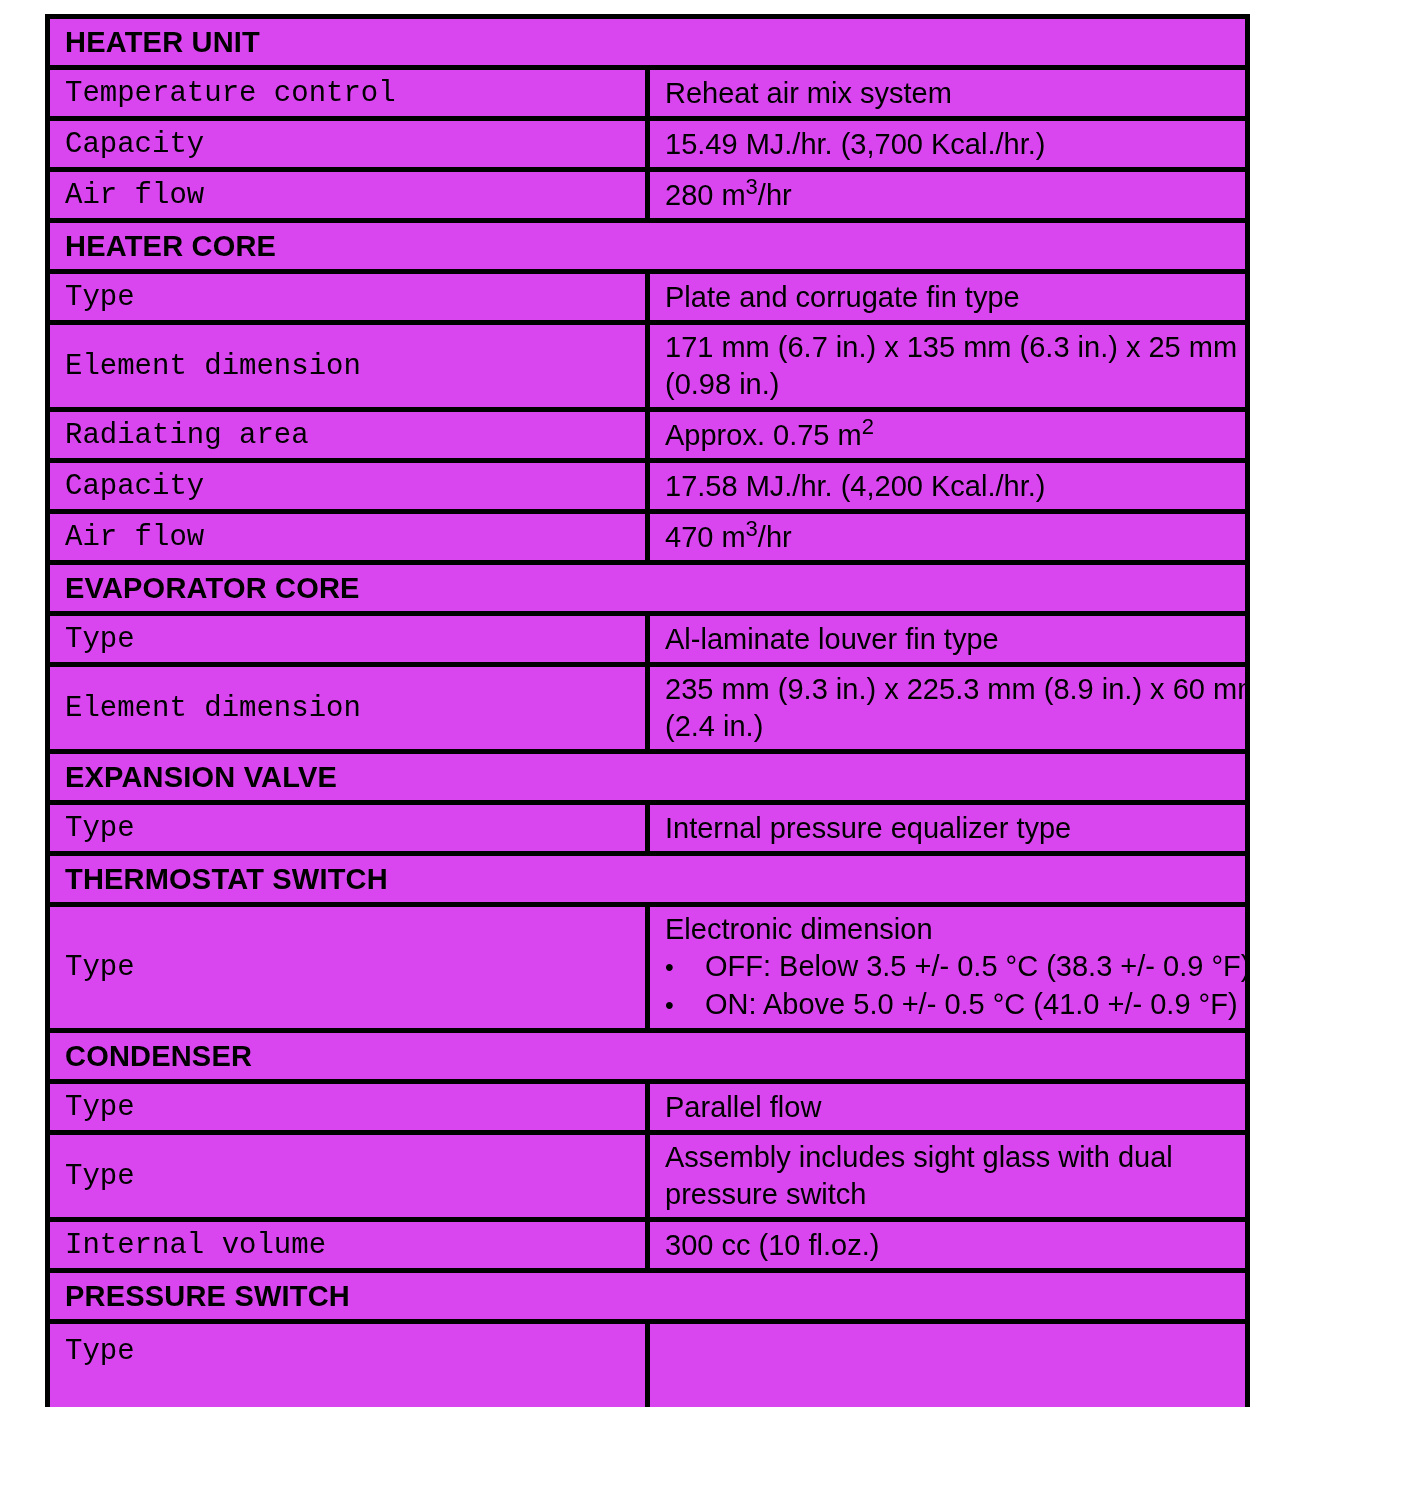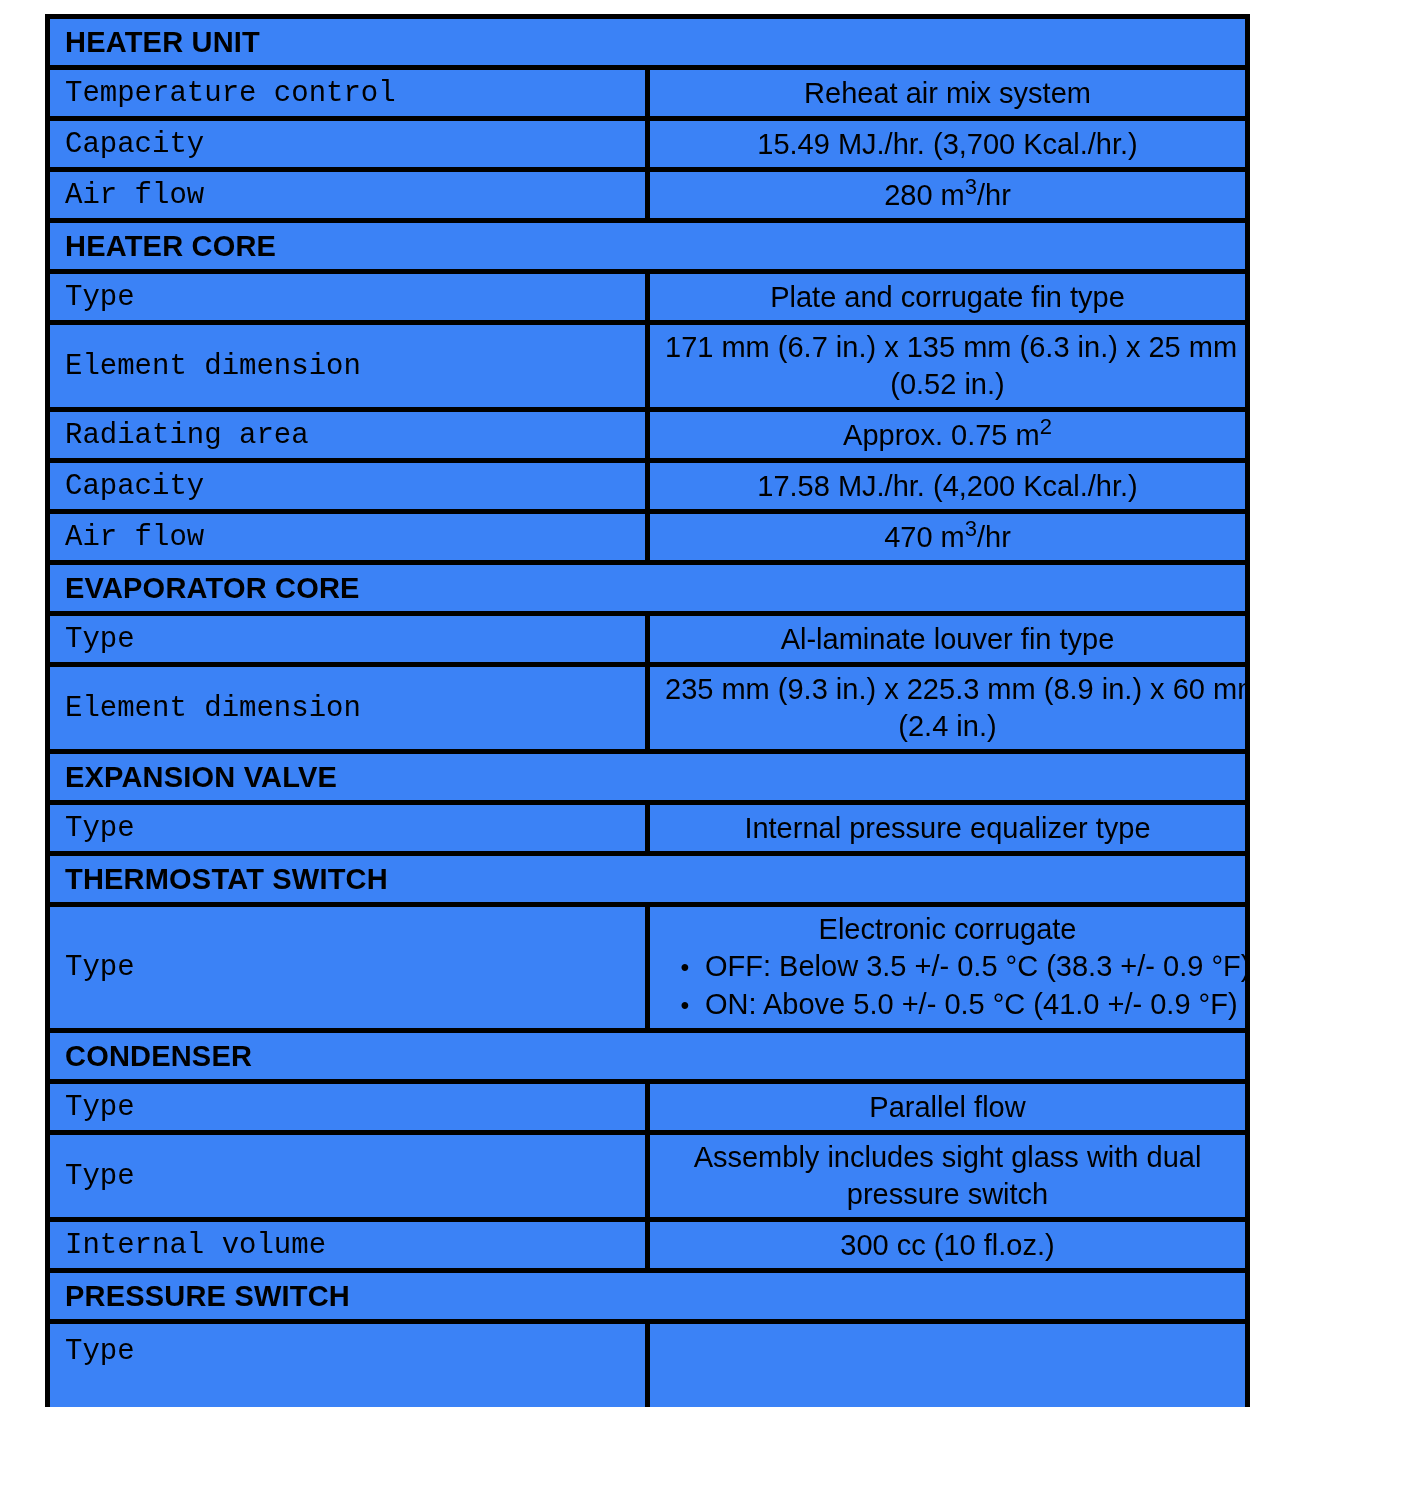--- a/index.html
+++ b/index.html
@@ -25,36 +25,35 @@
     width: 1205px;
     table-layout: fixed;
   }
   table.spec-table td {
     border: 5px solid #000000;
     font-size: 29px;
     line-height: 37px;
     padding: 4px 15px;
     vertical-align: middle;
     color: #000000;
-    background: #3b82f6;
+    background: #d946ef;
     overflow: hidden;
   }
   td.section-cell {
     font-weight: bold;
     letter-spacing: 0.2px;
     height: 38px;
   }
   td.label-cell {
     width: 588px; 
     height: 38px;
     font-family: Liberation Mono, monospace;
   }
   td.value-cell {
     height: 38px;
-    text-align: center;
   }
   .value-line {
     white-space: nowrap;
   }
   sup.superscript {
     font-size: 22px;
     line-height: 0;
     vertical-align: super;
   }
   span.bullet {
@@ -103,21 +102,21 @@
         <tr>
           <td class="label-cell">Type</td>
           <td class="value-cell">
             <div class="value-line"><span class="value-text">Plate and corrugate fin type</span></div>
           </td>
         </tr>
         <tr>
           <td class="label-cell">Element dimension</td>
           <td class="value-cell">
             <div class="value-line"><span class="value-text">171 mm (6.7 in.) x 135 mm (6.3 in.) x 25 mm</span></div>
-            <div class="value-line"><span class="value-text">(0.52 in.)</span></div>
+            <div class="value-line"><span class="value-text">(0.98 in.)</span></div>
           </td>
         </tr>
         <tr>
           <td class="label-cell">Radiating area</td>
           <td class="value-cell">
             <div class="value-line"><span class="value-text">Approx. 0.75 m</span><sup class="superscript">2</sup></div>
           </td>
         </tr>
         <tr>
           <td class="label-cell">Capacity</td>
@@ -155,21 +154,21 @@
           <td class="value-cell">
             <div class="value-line"><span class="value-text">Internal pressure equalizer type</span></div>
           </td>
         </tr>
         <tr>
           <td colspan="2" class="section-cell">THERMOSTAT SWITCH</td>
         </tr>
         <tr>
           <td class="label-cell">Type</td>
           <td class="value-cell">
-            <div class="value-line"><span class="value-text">Electronic corrugate</span></div>
+            <div class="value-line"><span class="value-text">Electronic dimension</span></div>
             <div class="value-line"><span class="bullet">•</span><span class="value-text">OFF: Below 3.5 +/- 0.5 °C (38.3 +/- 0.9 °F)</span></div>
             <div class="value-line"><span class="bullet">•</span><span class="value-text">ON: Above 5.0 +/- 0.5 °C (41.0 +/- 0.9 °F)</span></div>
           </td>
         </tr>
         <tr>
           <td colspan="2" class="section-cell">CONDENSER</td>
         </tr>
         <tr>
           <td class="label-cell">Type</td>
           <td class="value-cell">

